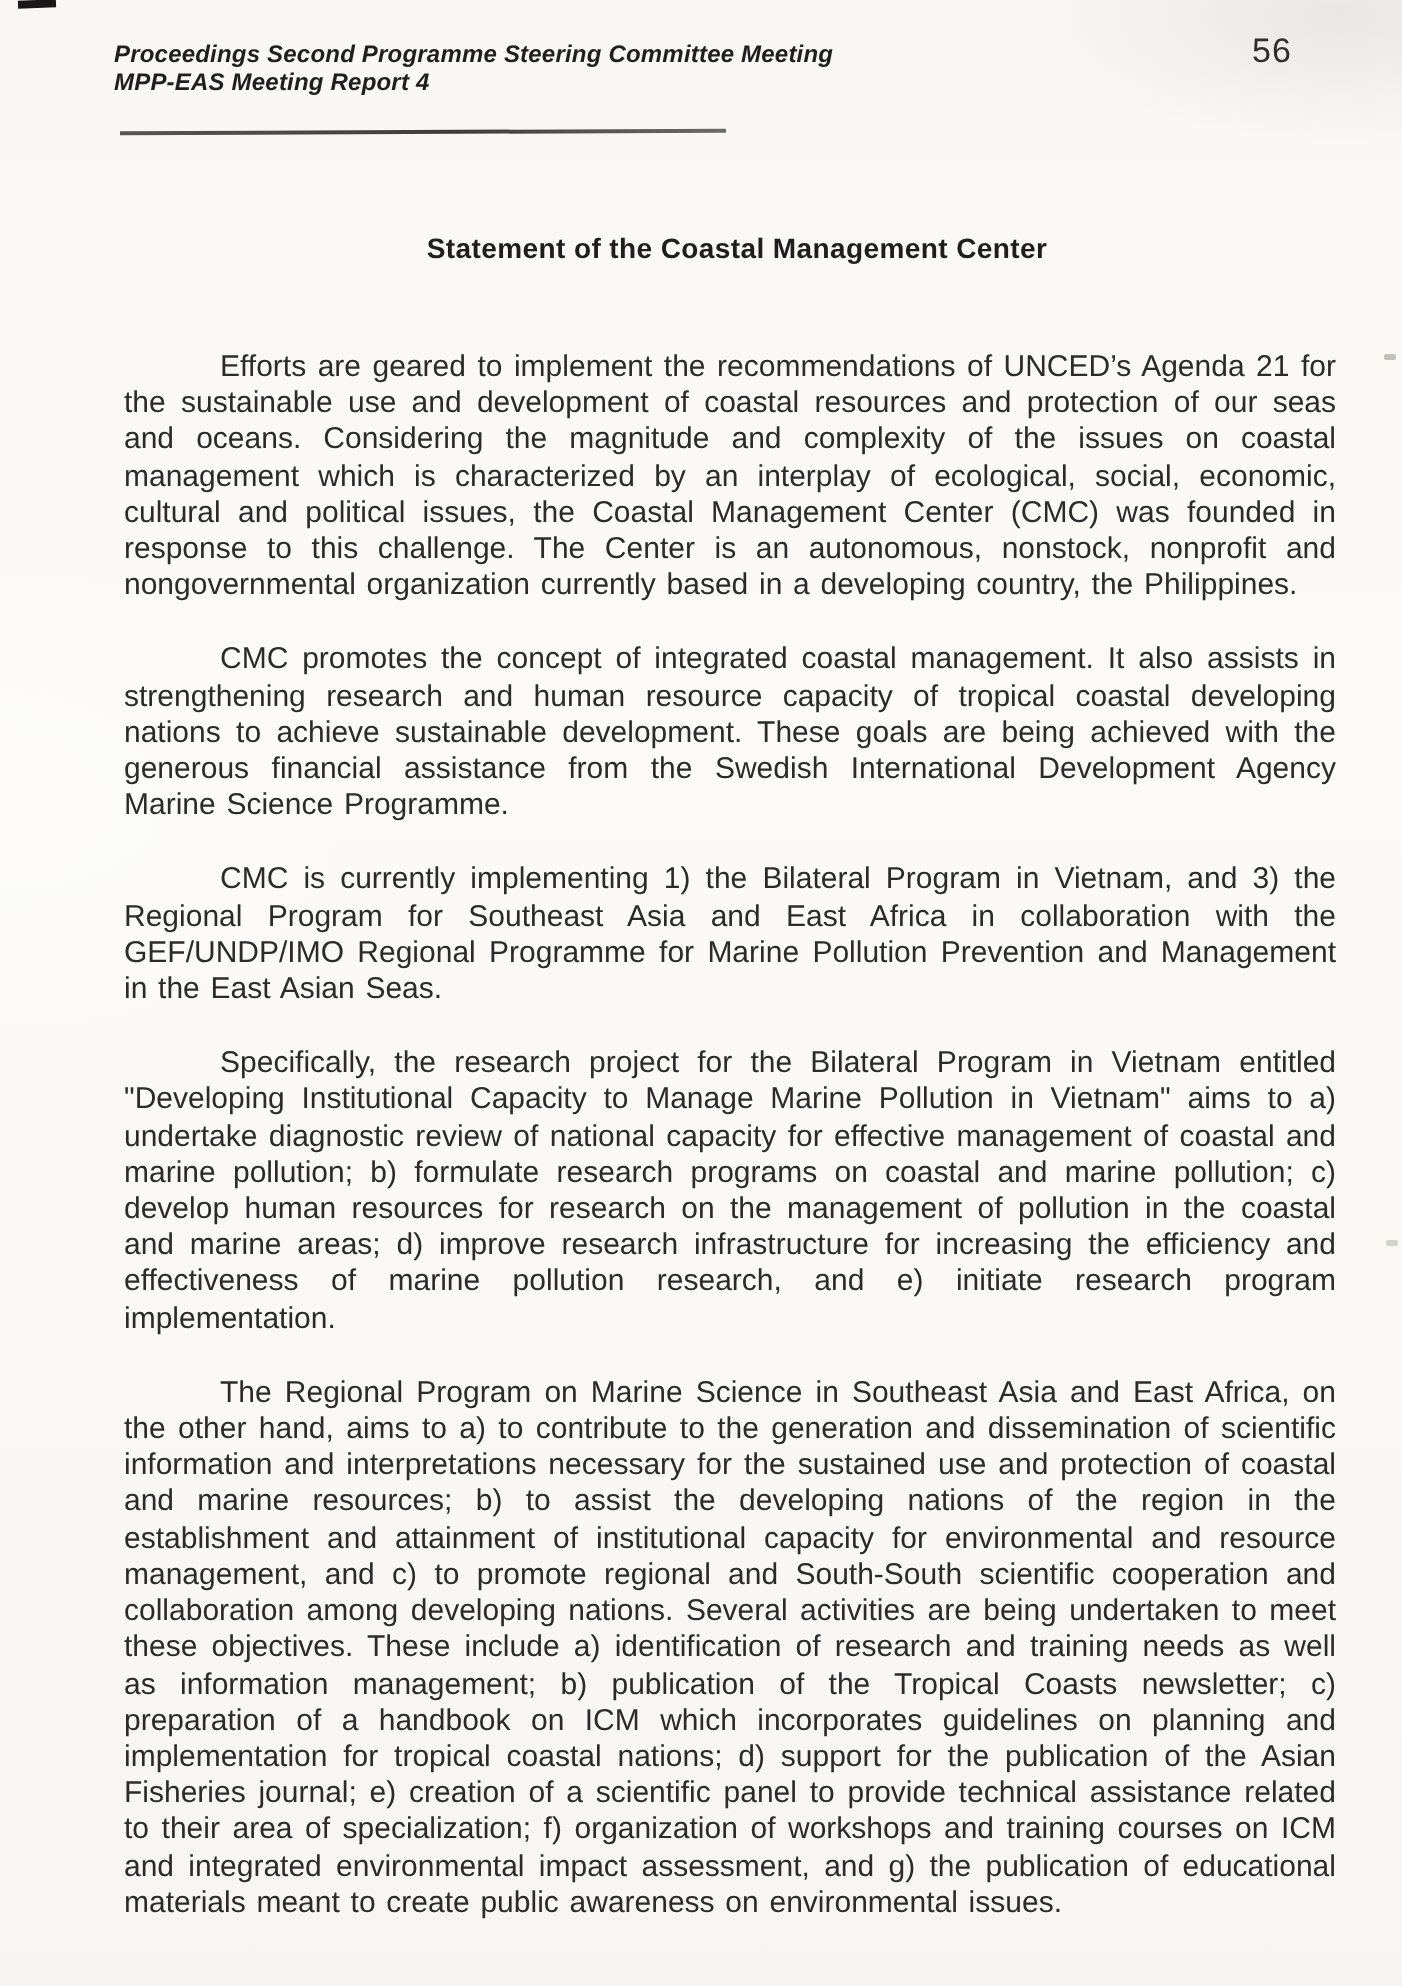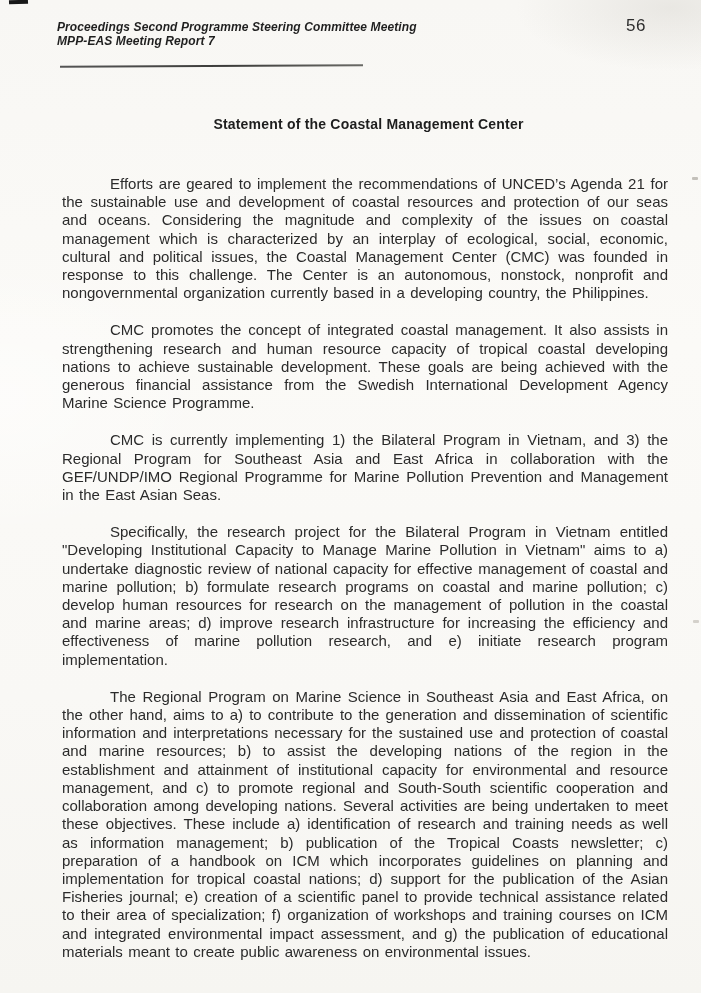--- a/index.html
+++ b/index.html
@@ -97,21 +97,21 @@
 <body>
 
 <div class="page">
 
   <div class="corner-mark"></div>
   <div class="edge-mark-1"></div>
   <div class="edge-mark-2"></div>
 
   <div class="running-head">
     <div>Proceedings Second Programme Steering Committee Meeting</div>
-    <div>MPP-EAS Meeting Report 7</div>
+    <div>MPP-EAS Meeting Report 4</div>
   </div>
 
   <div class="page-number">56</div>
 
   <div class="header-rule"></div>
 
   <h1 class="title">Statement of the Coastal Management Center</h1>
 
   <main class="body-text">
     <p>Efforts are geared to implement the recommendations of UNCED’s Agenda 21 for the sustainable use and development of coastal resources and protection of our seas and oceans.  Considering the magnitude and complexity of the issues on coastal management which is characterized by an interplay of ecological, social, economic, cultural and political issues, the Coastal Management Center (CMC) was founded in response to this challenge.  The Center is an autonomous, nonstock, nonprofit and nongovernmental organization currently based in a developing country, the Philippines.</p>

